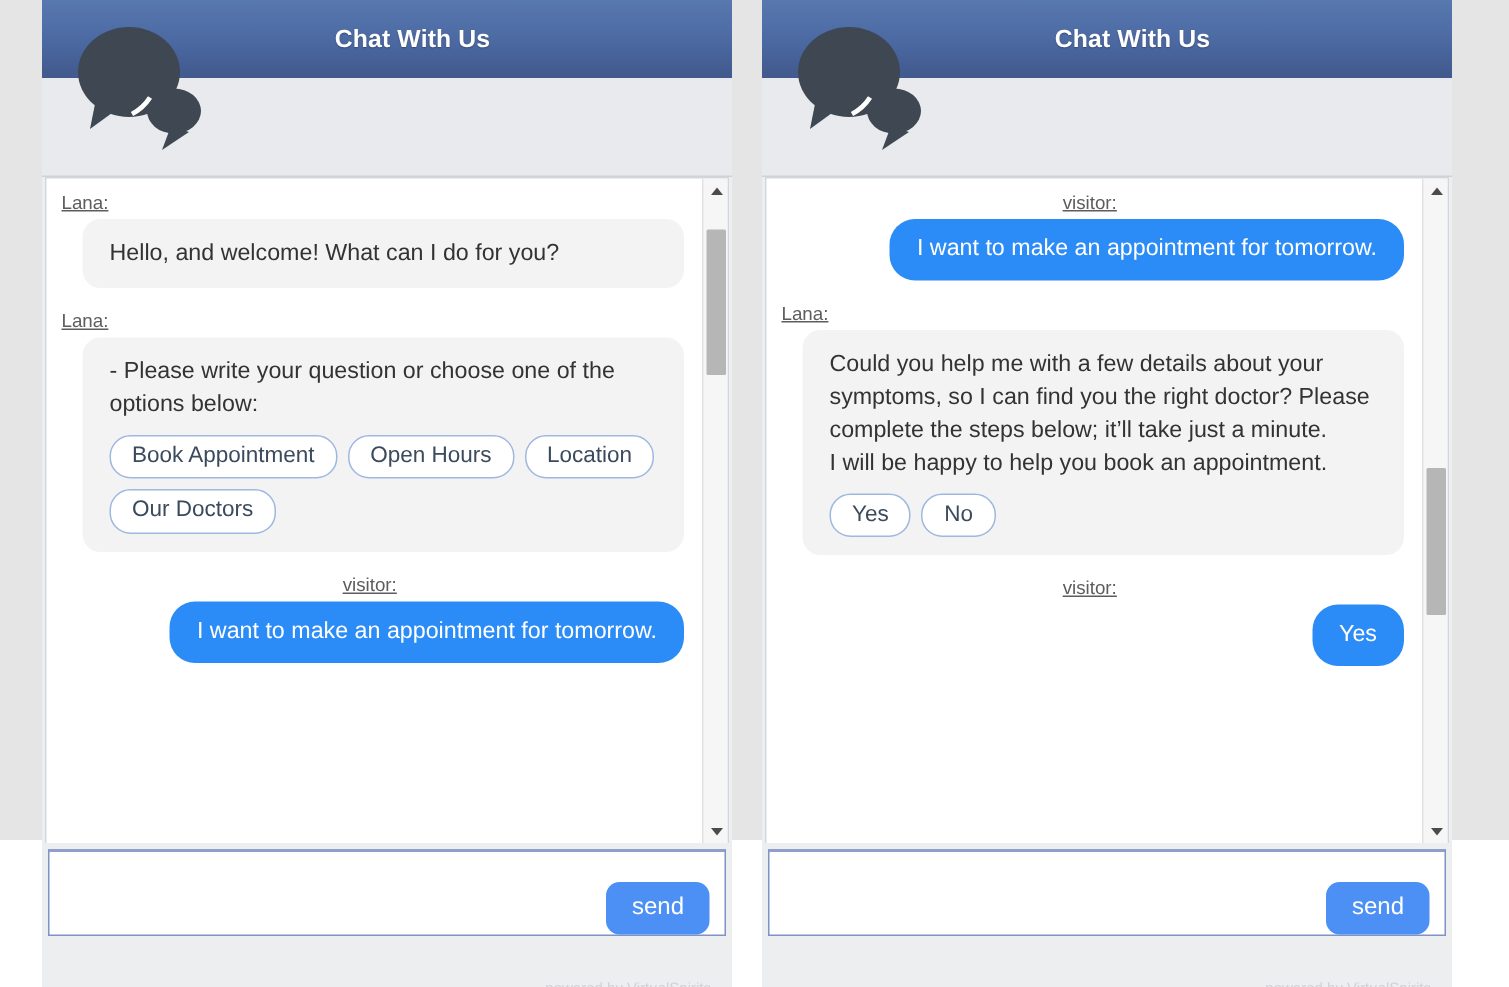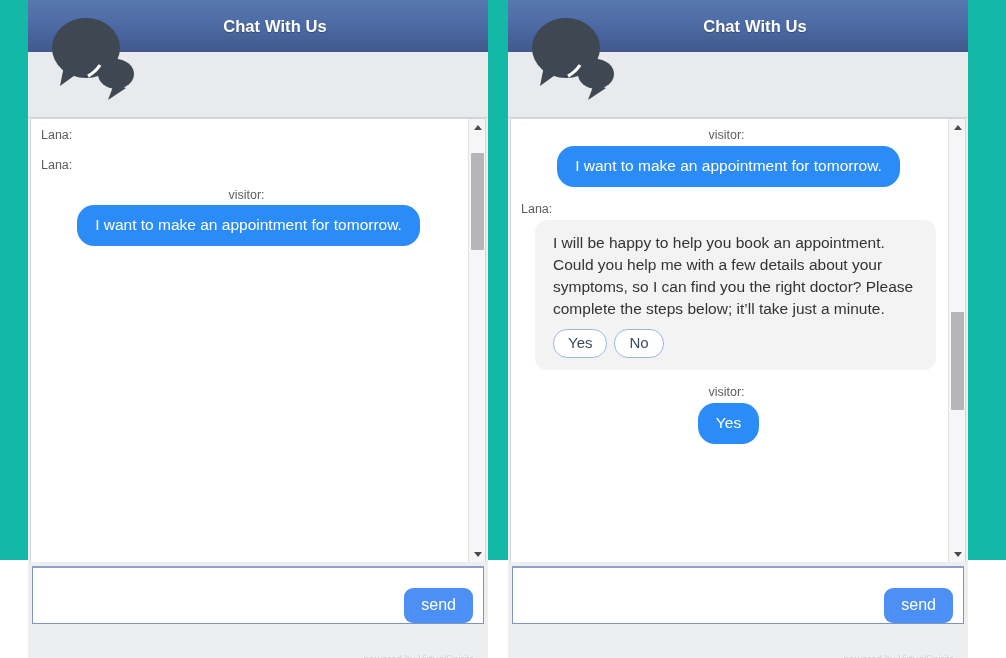--- a/index.html
+++ b/index.html
@@ -9,21 +9,21 @@
     height: 658px;
     background: #ffffff;
     font-family: "Liberation Sans", sans-serif;
     overflow: hidden;
   }
 
   .stage {
     position: relative;
     width: 1006px;
     height: 560px;
-    background: #14b8a6;
+    background: #e5e5e5;
   }
 
   
   .widget {
     position: absolute;
     top: 0;
     width: 460px;
     height: 660px;
     background: #eceef0;
     display: flex;
@@ -89,36 +89,37 @@
   }
 
   .msgrow { margin-bottom: 16px; }
   .msgrow:last-child { margin-bottom: 4px; }
 
   .who {
     font-size: 12.5px;
     color: #5d5d5d;
     margin-bottom: 3px;
     line-height: 1.1;
+    text-decoration: underline;
   }
   .who.right { text-align: center; padding-right: 4px; }
 
   .bubble-bot {
     display: block;
     background: #f3f3f3;
     border-radius: 12px;
     padding: 12px 16px 12px 18px;
     margin-left: 14px;
     color: #333333;
     font-size: 15.5px;
     line-height: 1.42;
   }
   .bubble-bot p { margin: 0; }
 
-  .bubble-user-row { display: flex; justify-content: center; }
+  .bubble-user-row { display: flex; justify-content: flex-end; }
   .bubble-user {
     display: inline-block;
     background: #2b8cf7;
     border-radius: 17px;
     padding: 10px 18px 11px 18px;
     color: #ffffff;
     font-size: 15.5px;
     line-height: 1.3;
     max-width: 92%;
   }
@@ -255,24 +256,36 @@
       <div class="wtitle">Chat With Us</div>
     </div>
 
     <div class="subband"></div>
 
     <div class="msgwrap">
       <div class="msgs">
 
         <div class="msgrow">
           <div class="who">Lana:</div>
+          <div class="bubble-bot">
+            <p>Hello, and welcome! What can I do for you?</p>
+          </div>
         </div>
 
         <div class="msgrow">
           <div class="who">Lana:</div>
+          <div class="bubble-bot">
+            <p>- Please write your question or choose one of the options below:</p>
+            <div class="pills">
+              <button class="pill">Book Appointment</button>
+              <button class="pill">Open Hours</button>
+              <button class="pill">Location</button>
+              <button class="pill">Our Doctors</button>
+            </div>
+          </div>
         </div>
 
         <div class="msgrow">
           <div class="who right">visitor:</div>
           <div class="bubble-user-row">
             <div class="bubble-user">I want to make an appointment for tomorrow.</div>
           </div>
         </div>
 
       </div>
@@ -323,22 +336,22 @@
         <div class="msgrow">
           <div class="who right">visitor:</div>
           <div class="bubble-user-row">
             <div class="bubble-user">I want to make an appointment for tomorrow.</div>
           </div>
         </div>
 
         <div class="msgrow">
           <div class="who">Lana:</div>
           <div class="bubble-bot">
+            <p>Could you help me with a few details about your symptoms, so I can find you the right doctor? Please complete the steps below; it’ll take just a minute.</p>
             <p>I will be happy to help you book an appointment.</p>
-            <p>Could you help me with a few details about your symptoms, so I can find you the right doctor? Please complete the steps below; it’ll take just a minute.</p>
             <div class="pills">
               <button class="pill">Yes</button>
               <button class="pill">No</button>
             </div>
           </div>
         </div>
 
         <div class="msgrow">
           <div class="who right">visitor:</div>
           <div class="bubble-user-row">

